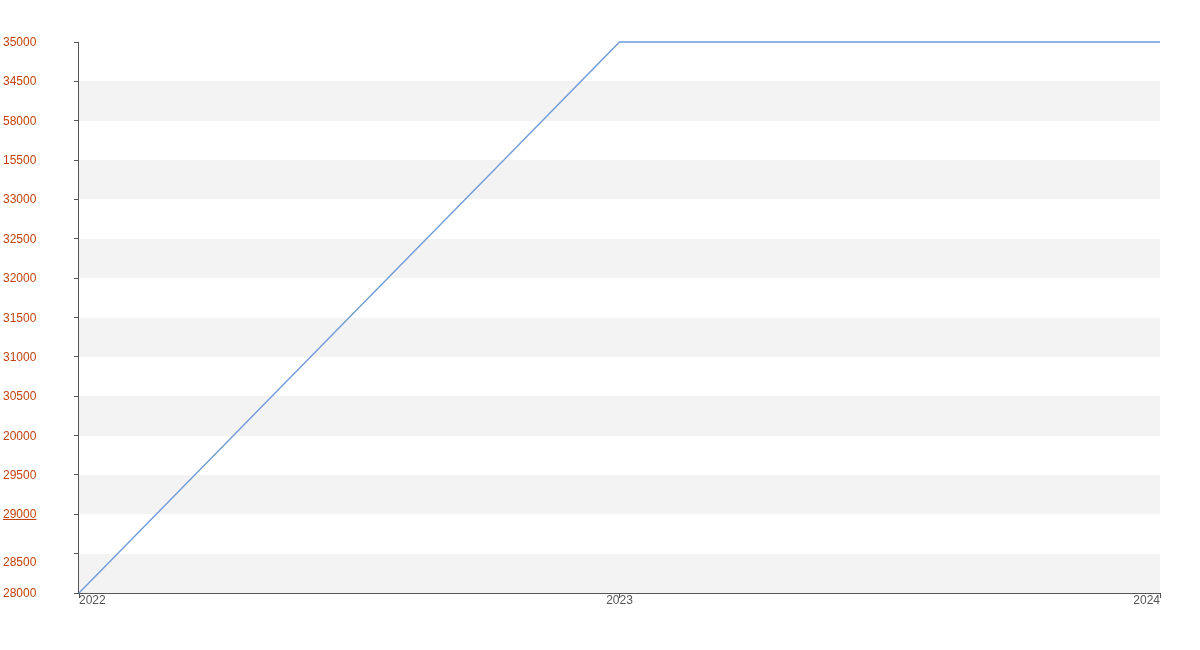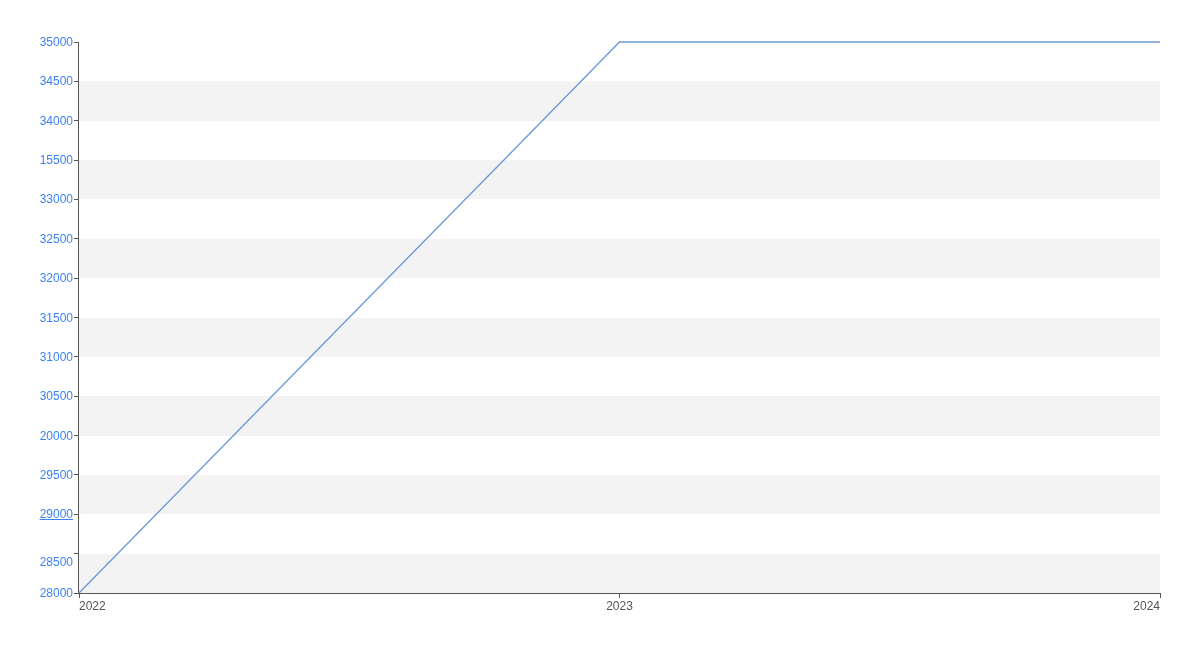--- a/index.html
+++ b/index.html
@@ -42,36 +42,35 @@
     left: 0;
     width: 100%;
     background: #f3f3f3;
   }
   .y-tick {
     position: absolute;
     right: 100%;
     padding-right: 6px;
     transform: translateY(-50%);
     font-size: 12px;
-    color: #3b82f6;
+    color: #c2410c;
     white-space: nowrap;
     width: 70px;
-    text-align: right;
+    text-align: left;
   }
   .y-tick-mark {
     position: absolute;
     left: -5px;
     width: 5px;
     height: 1px;
     background: #555;
   }
   .x-tick {
     position: absolute;
     top: 100%;
-    padding-top: 6px;
     transform: translateX(-50%);
     font-size: 12px;
     color: #555;
   }
   .x-tick.first { transform: translateX(0); }
   .x-tick.last  { transform: translateX(-100%); }
   .x-tick-mark {
     position: absolute;
     top: 0;
     width: 1px;
@@ -124,21 +123,21 @@
       <div class="y-tick" style="top: 50%;">31500</div>
       <div class="y-tick-mark" style="top: calc(50% - 0.5px);"></div>
       <div class="y-tick" style="top: 42.8571%;">32000</div>
       <div class="y-tick-mark" style="top: calc(42.8571% - 0.5px);"></div>
       <div class="y-tick" style="top: 35.7143%;">32500</div>
       <div class="y-tick-mark" style="top: calc(35.7143% - 0.5px);"></div>
       <div class="y-tick" style="top: 28.5714%;">33000</div>
       <div class="y-tick-mark" style="top: calc(28.5714% - 0.5px);"></div>
       <div class="y-tick" style="top: 21.4286%;">15500</div>
       <div class="y-tick-mark" style="top: calc(21.4286% - 0.5px);"></div>
-      <div class="y-tick" style="top: 14.2857%;">34000</div>
+      <div class="y-tick" style="top: 14.2857%;">58000</div>
       <div class="y-tick-mark" style="top: calc(14.2857% - 0.5px);"></div>
       <div class="y-tick" style="top: 7.14286%;">34500</div>
       <div class="y-tick-mark" style="top: calc(7.14286% - 0.5px);"></div>
       <div class="y-tick" style="top: 0%;">35000</div>
       <div class="y-tick-mark" style="top: calc(0% - 0.5px);"></div>
       <div class="x-tick first" style="left: 0%;">2022</div>
       <div class="x-tick-mark" style="left: calc(0% - 0.5px); top: 100%;"></div>
       <div class="x-tick" style="left: 50%;">2023</div>
       <div class="x-tick-mark" style="left: calc(50% - 0.5px); top: 100%;"></div>
       <div class="x-tick last" style="left: 100%;">2024</div>

